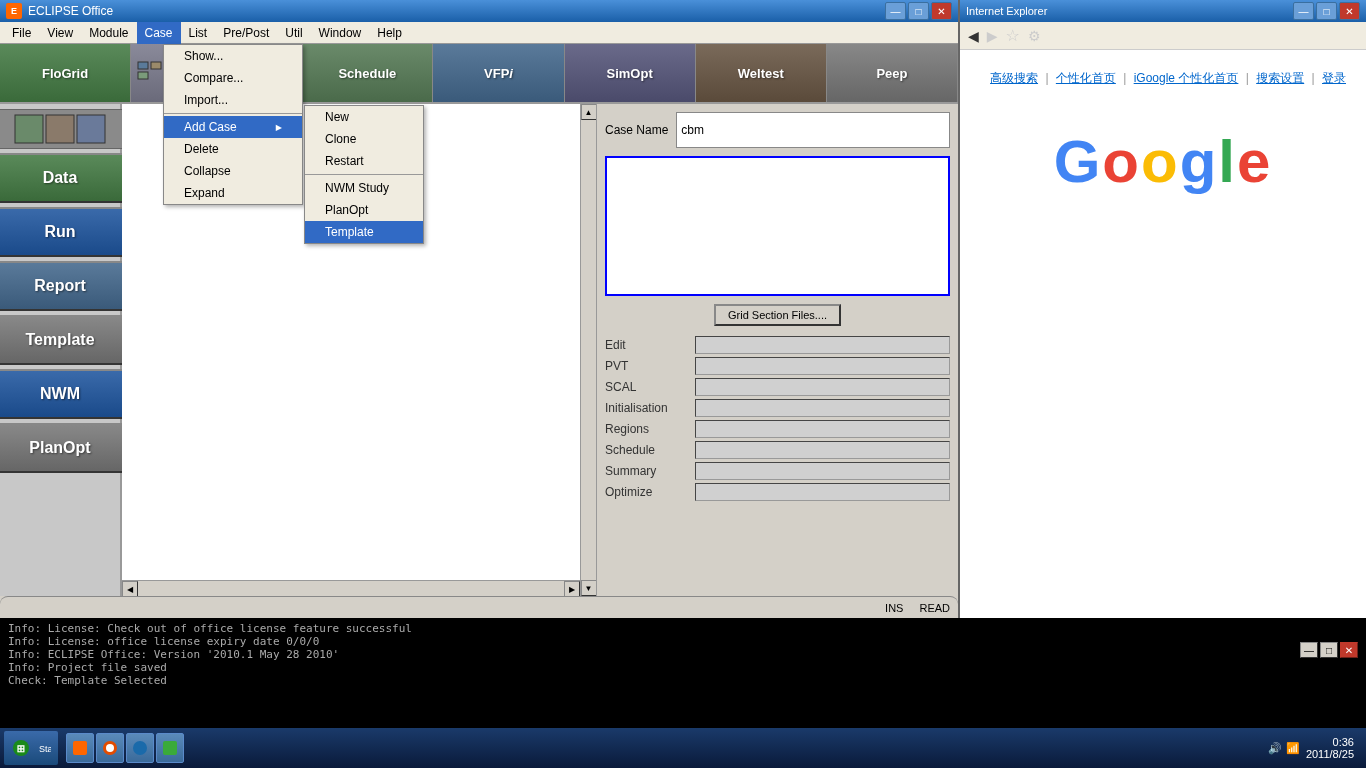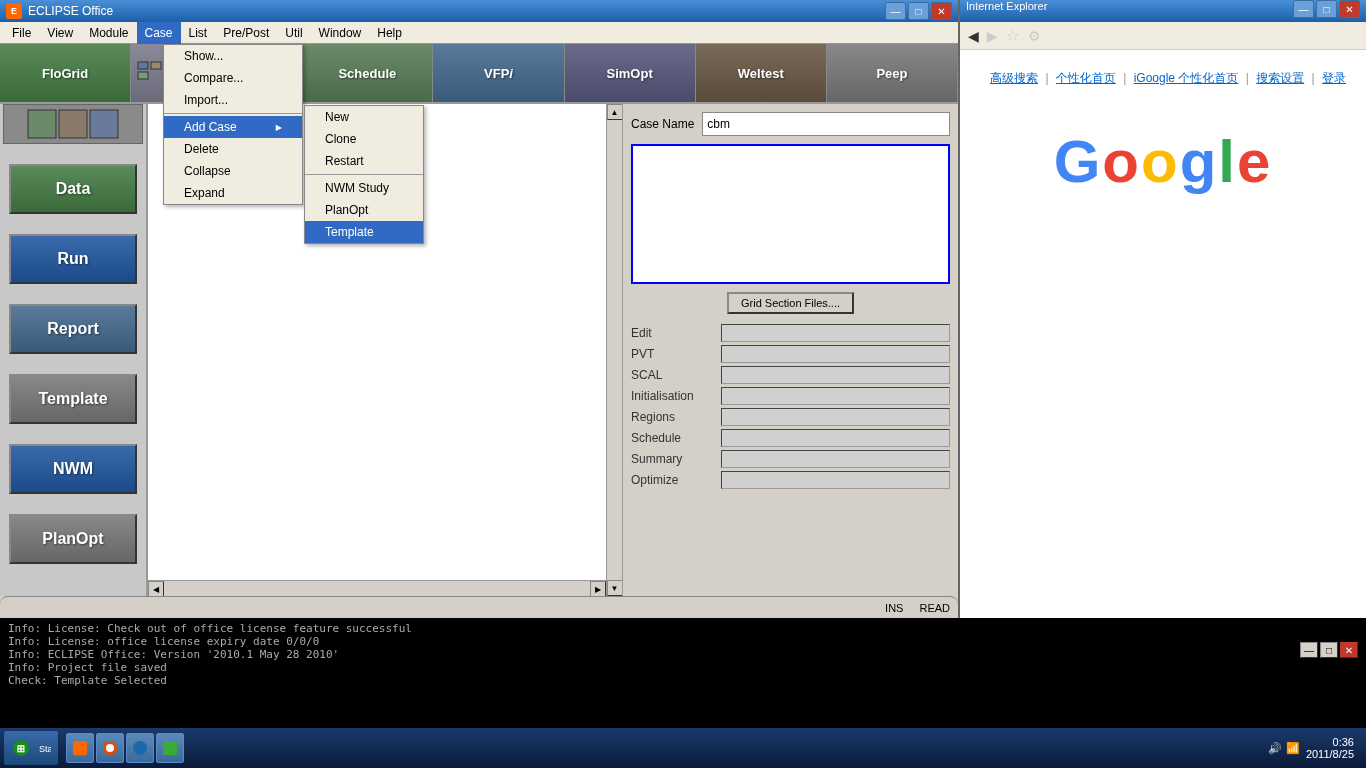--- a/index.html
+++ b/index.html
@@ -72,27 +72,28 @@
     .tb-peep { background: linear-gradient(to bottom, #888, #666); }
 
     
     .main-content {
       display: flex;
       flex: 1;
     }
 
     
     .sidebar {
-      width: 148px;
+      width: 122px;
       background: #c8c8c8;
       border-right: 2px solid #999;
       display: flex;
       flex-direction: column;
       align-items: center;
-      gap: 20px;
+      padding-top: 5px;
+      gap: 4px;
     }
     .sidebar-icon { width: 140px; height: 40px; background: #8a8a8a; border: 1px solid #666; display: flex; align-items: center; justify-content: center; }
     .sidebar-btn {
       width: 128px;
       height: 50px;
       display: flex;
       align-items: center;
       justify-content: center;
       font-size: 16px;
       font-weight: bold;
@@ -127,21 +128,21 @@
     }
     .case-name-row {
       display: flex;
       align-items: center;
       margin-bottom: 8px;
       gap: 8px;
     }
     .case-name-label { font-size: 12px; white-space: nowrap; text-align: right; }
     .case-name-input {
       flex: 1;
-      height: 24px;
+      height: 36px;
       border: 1px solid #888;
       background: white;
       padding: 2px 4px;
       font-size: 12px;
     }
     .case-preview-box {
       width: 100%;
       height: 140px;
       border: 2px solid blue;
       background: white;
@@ -397,21 +398,21 @@
       </div>
 
       <div class="status-bar">
         <span>INS</span>
         <span>READ</span>
       </div>
     </div>
 
     <div class="browser-area">
 
-      <div style="background: linear-gradient(to bottom,#4a90d9,#1a5fa8); height:22px; display:flex; align-items:flex-start; padding:0 6px; justify-content:space-between;">
+      <div style="background: linear-gradient(to bottom,#4a90d9,#1a5fa8); height:22px; display:flex; align-items:center; padding:0 6px; justify-content:space-between;">
         <span style="color:white; font-size:11px;">Internet Explorer</span>
         <div style="display:flex; gap:2px;">
           <div class="title-btn">—</div>
           <div class="title-btn">□</div>
           <div class="title-btn close-btn">✕</div>
         </div>
       </div>
 
       <div style="background:#f0ece0; padding:4px 8px; border-bottom:1px solid #ccc; display:flex; align-items:center; gap:8px;">
         <div style="cursor:pointer; font-size:14px; color:#333;">◀</div>

